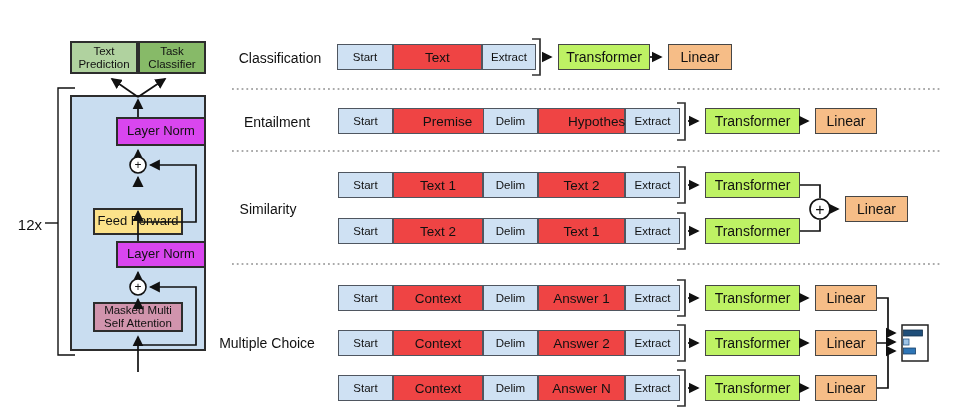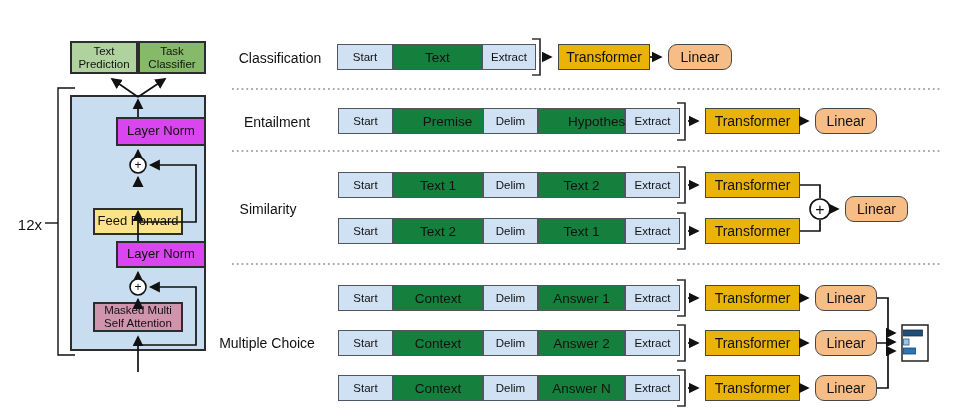--- a/index.html
+++ b/index.html
@@ -19,25 +19,25 @@
   .bg-yellow{background:#fce28a;margin-top:28px;}
   .bg-pink{background:#d194ad;}
   .bg-orange{background:#f8bd82;}
   .repeat-label{position:absolute;font-size:15px;text-align:right;}
   
   .seclabel{position:absolute;font-size:14px;text-align:center;}
   .tok{position:absolute;box-sizing:border-box;height:26px;border:1.5px solid #4f5660;
        display:flex;align-items:center;justify-content:center;font-size:11.5px;}
   .tok.big{font-size:13.5px;}
   .t-blue{background:#cfe1f3;}
-  .t-purple{background:#15803d;text-align:right;}
+  .t-purple{background:#ef4444;text-align:right;}
   .pbox{position:absolute;box-sizing:border-box;height:26px;border:1.5px solid #464646;
         display:flex;align-items:center;justify-content:center;font-size:14px;}
-  .p-green{background:#eab308;}
-  .p-orange{background:#f6bd87;border-radius:9px;}
+  .p-green{background:#bef264;}
+  .p-orange{background:#f6bd87;}
   svg.wires{position:absolute;left:0;top:0;pointer-events:none;}
 </style>
 </head>
 <body>
 
 <div class="canvas">
 
   <div class="lbox headbox bg-dkgreen abs" style="left:138px;top:41px;width:68px;height:33px;">Task Classifier</div>
   <div class="lbox headbox bg-ltgreen abs" style="left:70px;top:41px;width:68px;height:33px;">Text Prediction</div>
 

